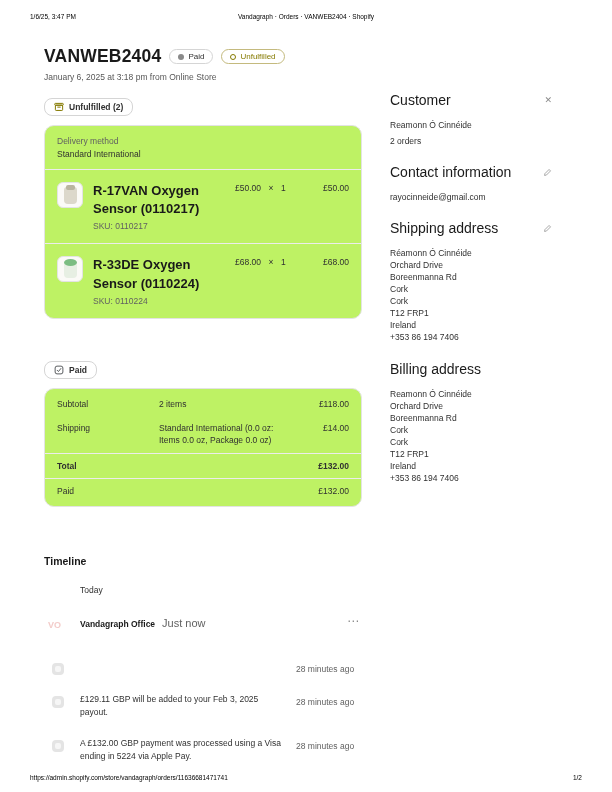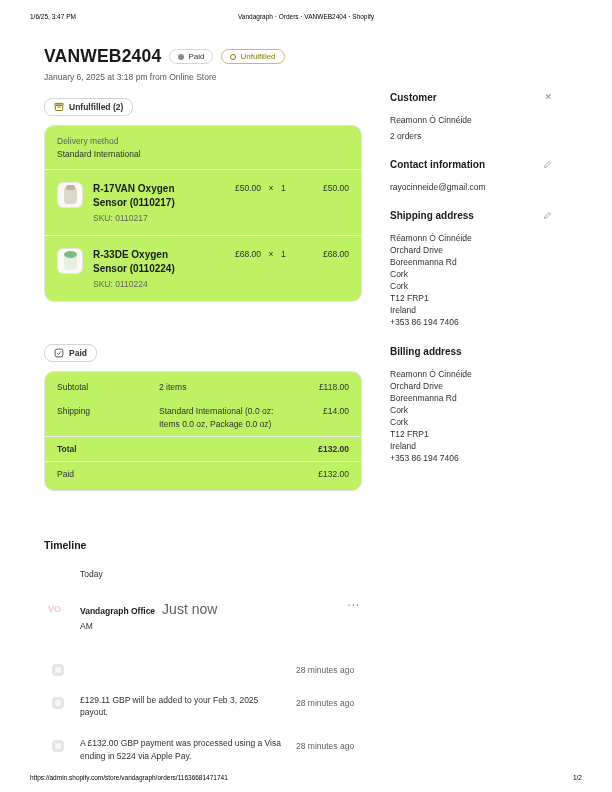--- a/index.html
+++ b/index.html
@@ -50,21 +50,21 @@
   .thumb { width:26px; height:26px; flex:0 0 26px; border:1px solid #e3e3e3; border-radius:6px;
     background:#fbfaf7; display:flex; align-items:center; justify-content:center; }
   .cyl { width:13px; height:17px; border-radius:3px 3px 4px 4px; position:relative; }
   .cyl.gray { background:#dcd8cb; }
   .cyl.gray::before { content:""; position:absolute; top:-2px; left:2px; right:2px; height:5px;
     border-radius:2px; background:#b9b4a0; }
   .cyl.green { background:#e7efe3; }
   .cyl.green::before { content:""; position:absolute; top:-2px; left:0; right:0; height:7px;
     border-radius:50%; background:#7cbd82; }
   .item-info { flex:1 1 auto; padding-left:10px; }
-  .item-title { font-size:10px; font-weight:600; color:#1a1a1a; line-height:1.4; width:110px; }
+  .item-title { font-size:13px; font-weight:600; color:#1a1a1a; line-height:1.4; width:110px; }
   .item-sku { margin-top:3px; font-size:8.5px; color:#616161; }
   .item-price { width:44px; text-align:right; font-size:8.5px; color:#303030; padding-top:1px; }
   .item-x { width:20px; text-align:center; font-size:8.5px; color:#303030; padding-top:1px; }
   .item-qty { width:8px; font-size:8.5px; color:#303030; padding-top:1px; }
   .item-total { width:60px; text-align:right; font-size:8.5px; color:#303030; padding-top:1px; }
 
   
   .sum-row { display:flex; align-items:flex-start; padding:6px 12px; font-size:8.5px;
     color:#303030; line-height:1.45; }
   .sum-label { width:102px; flex:0 0 102px; }
@@ -77,35 +77,35 @@
 
   
   .timeline-heading { margin-top:48px; font-size:10.5px; font-weight:bold; color:#1a1a1a; }
   .today-label { margin-top:18px; margin-left:36px; font-size:8.5px; color:#303030; }
   .comment-row { margin-top:22px; display:flex; align-items:flex-start;justify-content:flex-end; }
   .avatar { width:24px; flex:0 0 24px; margin-left:4px; font-size:9px; font-weight:bold;
     color:#f3ccca; padding-top:3px; }
   .comment-body { flex:1 1 auto; margin-left:8px; }
   .author-line { display:flex; align-items:baseline; gap:7px; }
   .comment-author { font-size:8.5px; font-weight:bold; color:#1a1a1a; }
-  .comment-time { font-size:14px; color:#616161; }
+  .comment-time { font-size:11px; color:#616161; }
   .comment-text { margin-top:4px; font-size:8.5px; color:#303030; }
   .overflow-menu { margin-left:auto; color:#8a8a8a; font-size:12px; line-height:8px;
     letter-spacing:1px; padding:0 2px; cursor:default; }
   .events { margin-top:30px; }
   .event-row { display:flex; align-items:flex-start; margin-bottom:18px; }
   .event-icon { width:12px; height:12px; flex:0 0 12px; margin-left:8px; margin-top:3px;
     border-radius:4px; background:#e4e4e4; display:flex; align-items:center; justify-content:center; }
   .event-icon .inner { width:6px; height:6px; border-radius:2px; background:#f6f6f6; }
   .event-text { margin-left:16px; width:208px; font-size:8.5px; color:#303030; line-height:1.5; }
   .event-time { margin-left:auto; width:66px; font-size:8.5px; color:#616161; padding-top:4px; }
 
   
   .sb-heading-row { display:flex; align-items:center; justify-content:space-between; }
-  .sb-heading { font-size:10px; font-weight:bold; color:#1a1a1a; }
+  .sb-heading { font-size:14px; font-weight:normal; color:#1a1a1a; }
   .sb-icon { color:#8a8a8a; font-size:9px; line-height:9px; cursor:default; }
   .sb-icon svg { display:block; }
   .sb-text { font-size:8.5px; color:#303030; }
   .sb-name { margin-top:12px; }
   .sb-orders { margin-top:6px; }
   .sb-sec { margin-top:18px; }
   .sb-email { margin-top:12px; }
   .addr { margin-top:11px; }
   .addr div { font-size:8.5px; color:#303030; line-height:12px; }
 </style>
@@ -221,21 +221,20 @@
     <div class="timeline-heading">Timeline</div>
     <div class="today-label">Today</div>
 
     <div class="comment-row">
       <div class="avatar">VO</div>
       <div class="comment-body">
         <div class="author-line">
           <span class="comment-author">Vandagraph Office</span>
           <span class="comment-time">Just now</span>
         </div>
-        <div class="comment-text">AM</div>
       </div>
       <div class="overflow-menu">⋯</div>
     </div>
 
     <div class="events">
       <div class="event-row">
         <div class="event-icon">
             <div class="inner"></div>
           </div>
         <div class="event-time">28 minutes ago</div>

